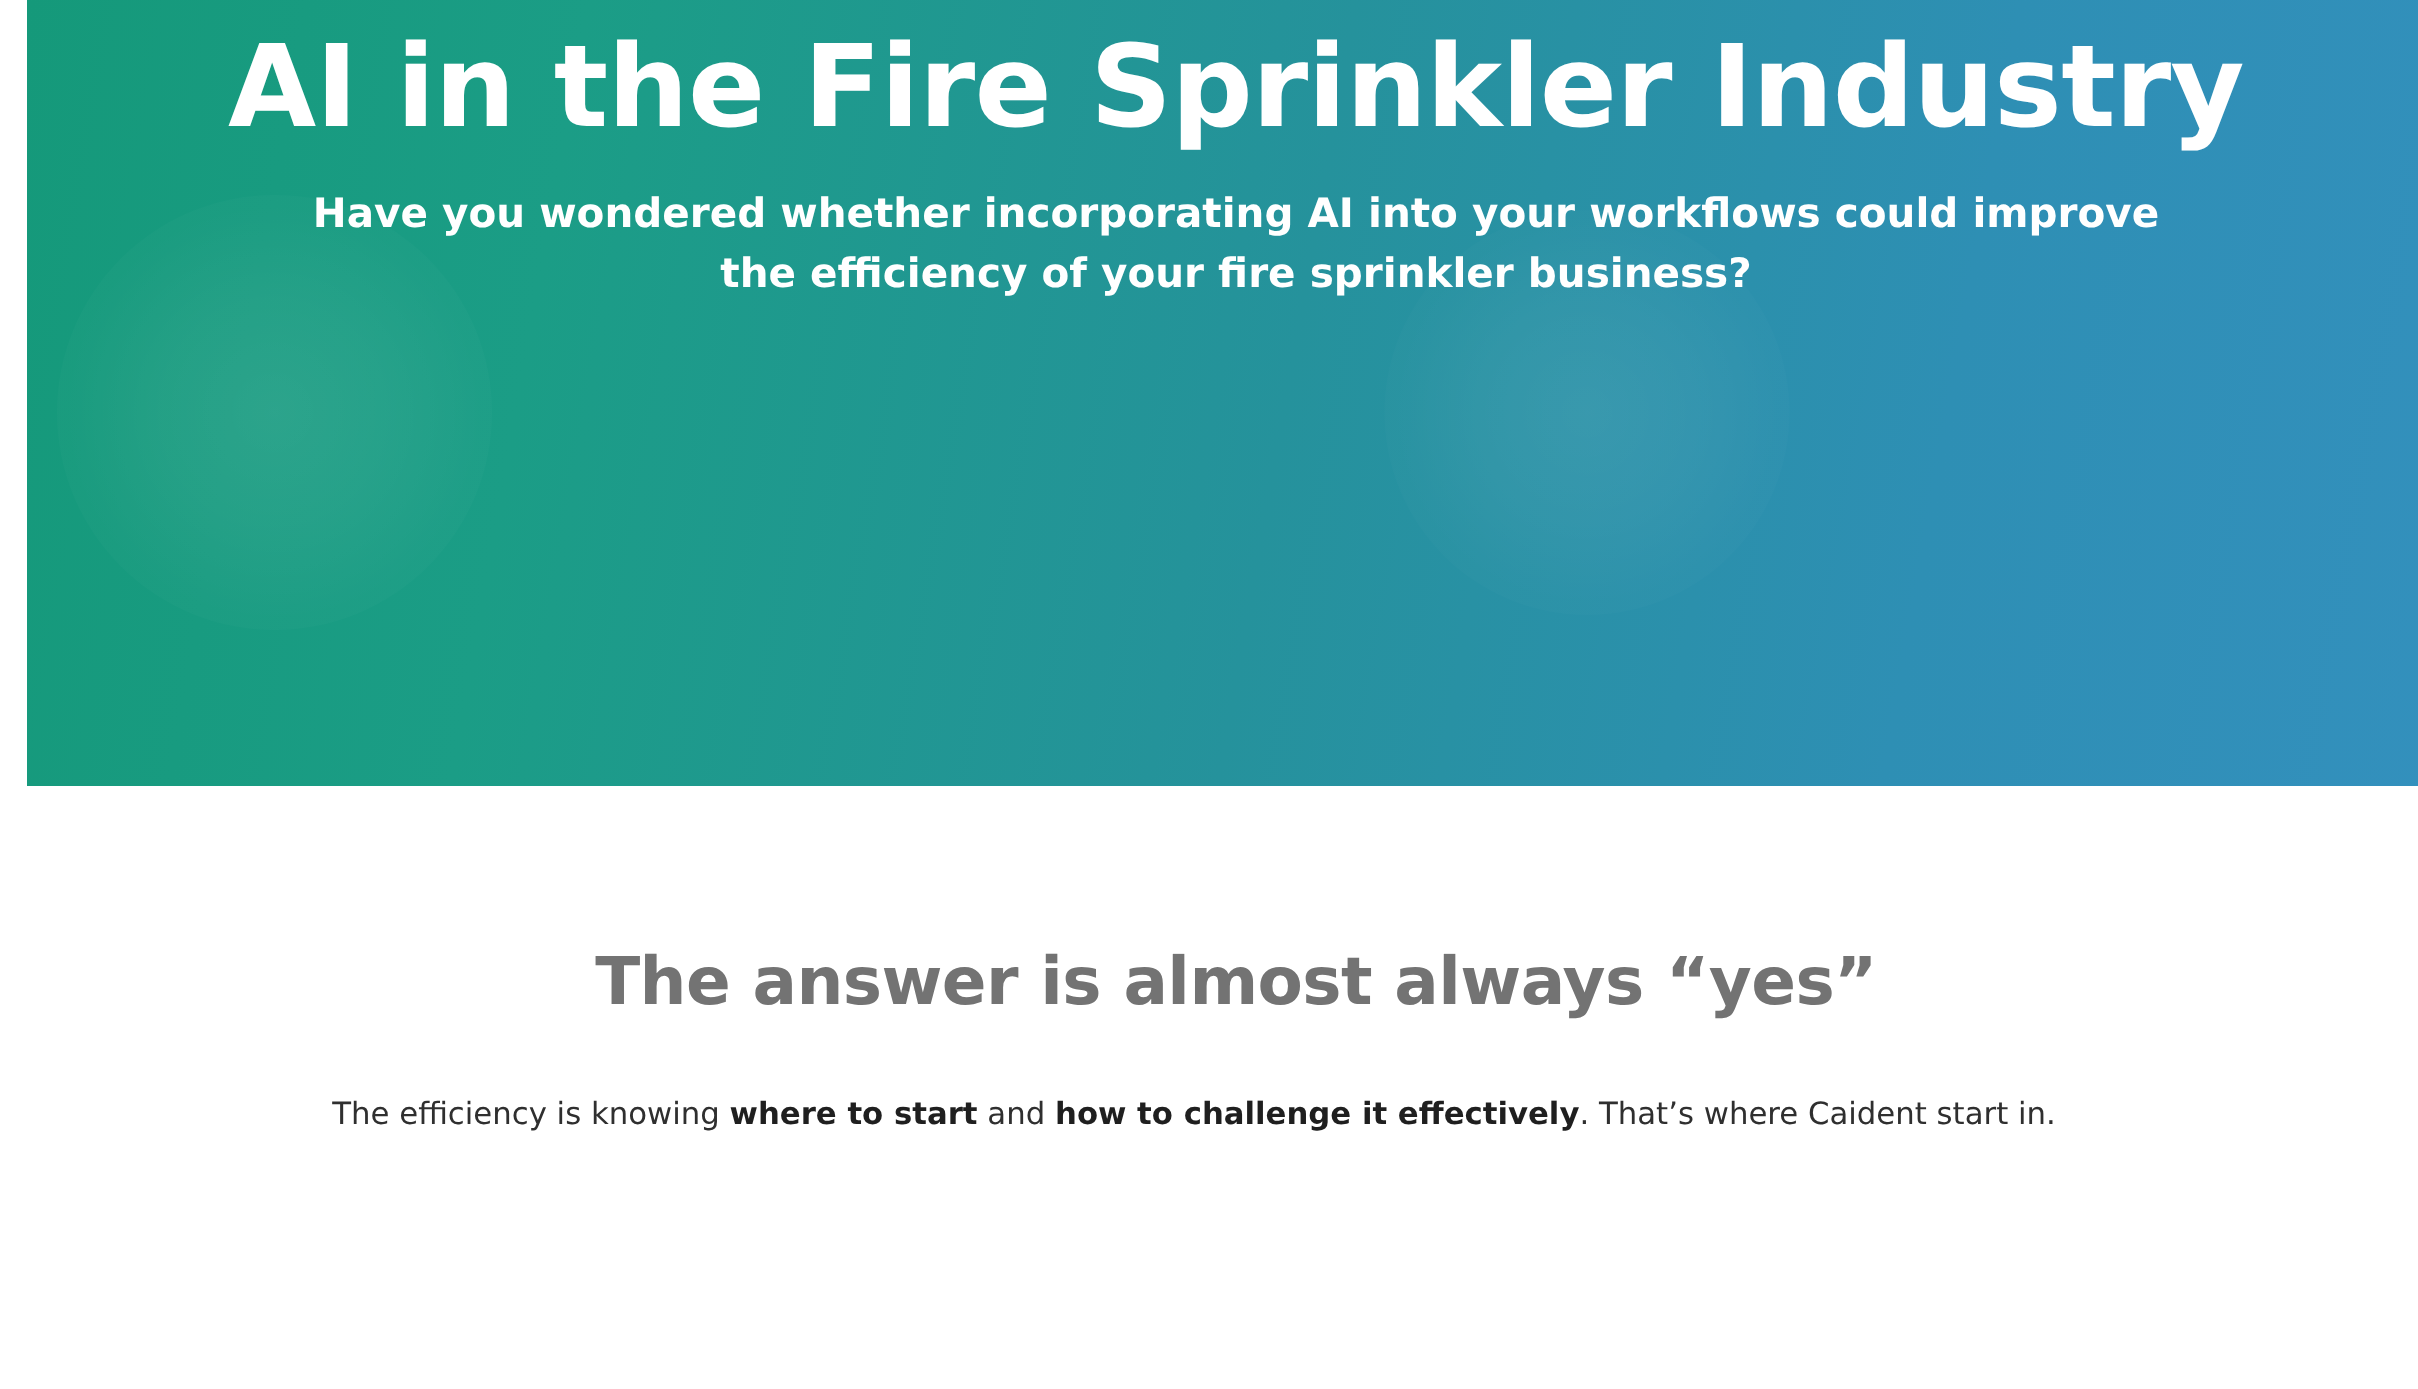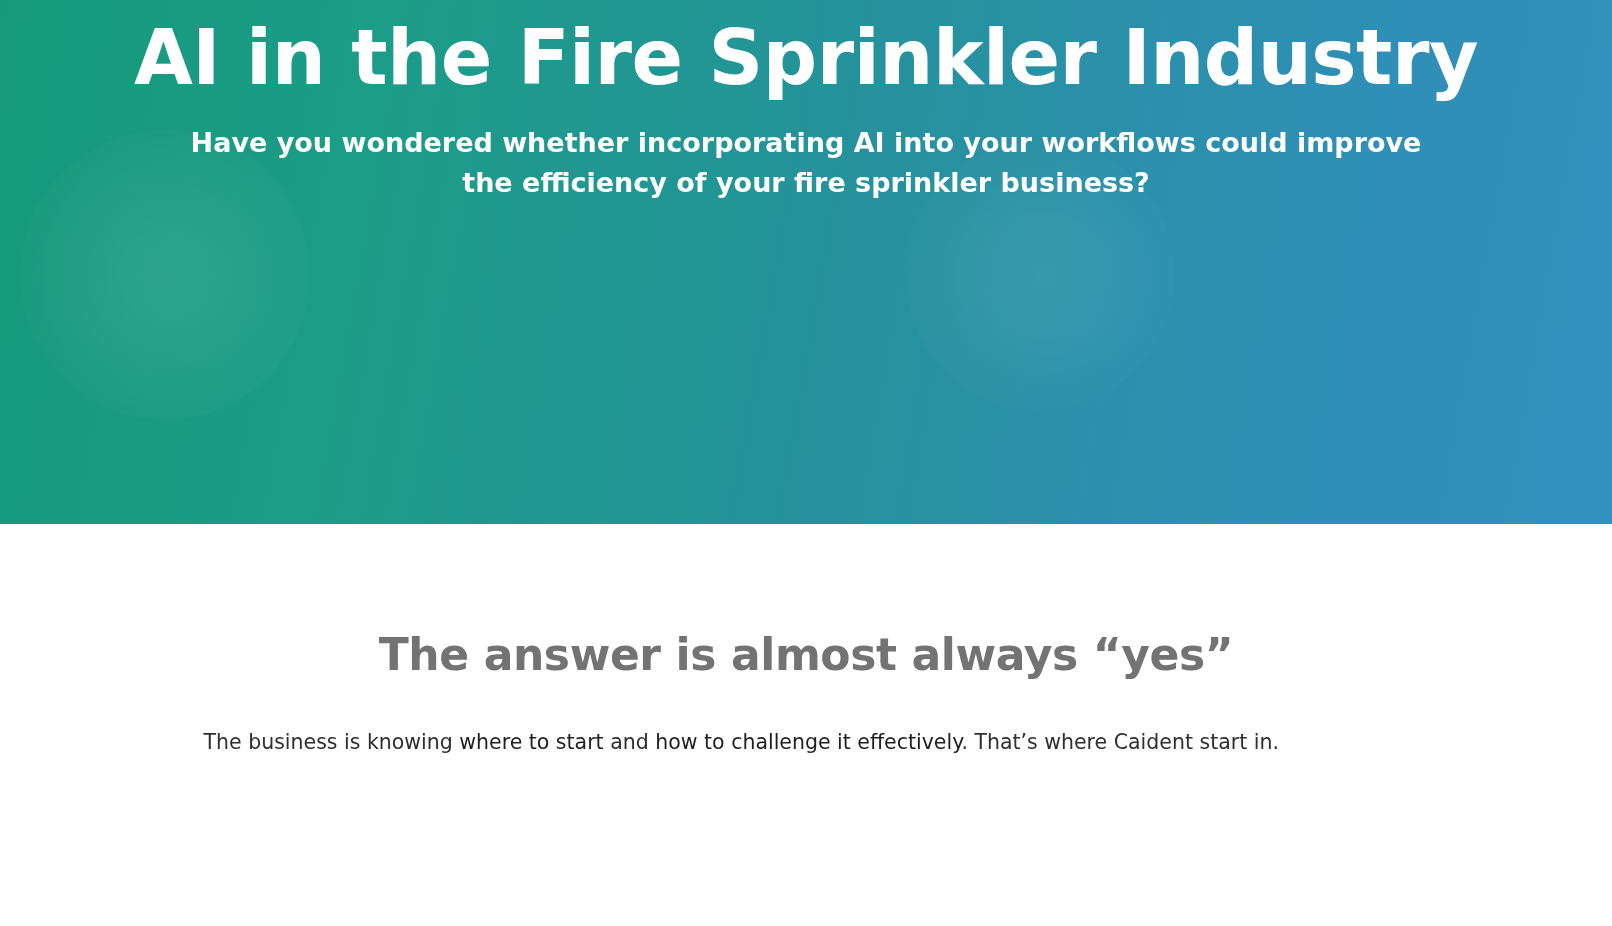--- a/index.html
+++ b/index.html
@@ -10,20 +10,21 @@
     background: #ffffff;
     font-family: "Liberation Sans", sans-serif;
     overflow: hidden;
   }
 
   .page {
     position: relative;
     width: 1612px;
     height: 730px;
     background: #ffffff;
+    padding-left: 18px;
   }
 
   
   .hero {
     position: relative;
     width: 1612px;
     height: 524px;
     background: linear-gradient(100deg, #15997a 0%, #1b9d86 22%, #25929c 52%, #2e8fb4 78%, #3390bd 100%);
     overflow: hidden;
   }
@@ -118,21 +119,21 @@
     line-height: 1.58;
     color: #2f2f2f;
     text-align: left;
   }
 
   .body-para + .body-para {
     margin-top: 20px;
   }
 
   .body-para b {
-    font-weight: 400;
+    font-weight: 700;
     color: #1f1f1f;
   }
 </style>
 </head>
 <body>
 
 <div class="page">
 
   <section class="hero">
     <div class="hero-blob one"></div>
@@ -141,18 +142,18 @@
     <div class="hero-inner">
       <h1 class="hero-title">AI in the Fire Sprinkler Industry</h1>
       <p class="hero-subtitle">Have you wondered whether incorporating AI into your workflows could improve the efficiency of your fire sprinkler business?</p>
     </div>
   </section>
 
   <section class="content">
     <div class="content-inner">
       <h2 class="section-heading">The answer is almost always “yes”</h2>
 
-      <p class="body-para"><span>The business is knowing </span><b>where to start</b><span> and </span><b>how to challenge it effectively</b><span>. That’s where Caident start in.</span></p>
+      <p class="body-para"><span>The efficiency is knowing </span><b>where to start</b><span> and </span><b>how to challenge it effectively</b><span>. That’s where Caident start in.</span></p>
 
     </div>
   </section>
 
 </div>
 
 </body></html>

